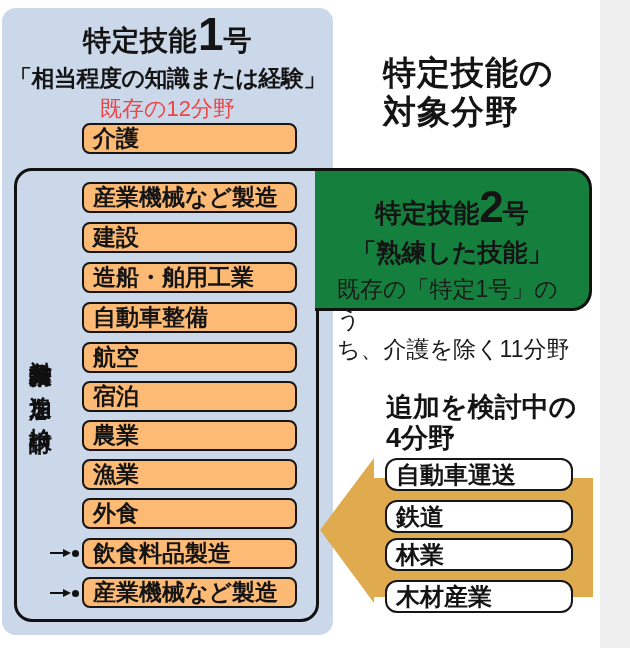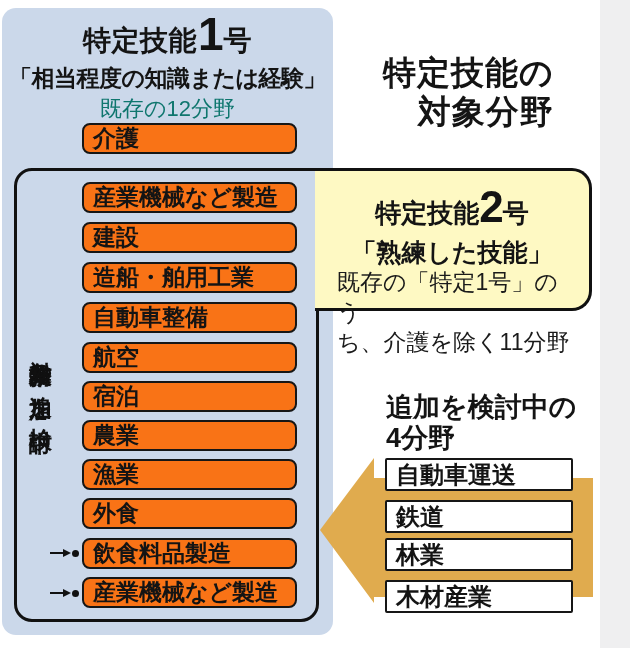--- a/index.html
+++ b/index.html
@@ -8,66 +8,66 @@
     background:#ffffff;color:#141414;
     font-family:"Liberation Sans",sans-serif;
   }
   .gutter{position:absolute;top:0;right:0;width:30px;height:648px;background:var(--strip-gray,#efeff0);z-index:0;}
   .panel{position:absolute;left:2px;top:8px;width:331px;height:627px;background:var(--panel-blue,#cbd8ea);border-radius:14px;z-index:0;}
 
   .t1-head{position:absolute;left:2px;top:10px;width:331px;text-align:center;z-index:2;}
   .t1-line1{font-size:28px;font-weight:800;line-height:48px;letter-spacing:0.5px;}
   .bignum{font-size:46px;font-weight:800;letter-spacing:-1px;padding:0 1px;}
   .t1-sub{font-size:23px;font-weight:700;line-height:27px;letter-spacing:-0.5px;}
-  .t1-existing{position:absolute;left:2px;top:94px;width:331px;text-align:center;font-size:22px;color:#0f766e;z-index:2;}
+  .t1-existing{position:absolute;left:2px;top:94px;width:331px;text-align:center;font-size:22px;color:#ef4444;z-index:2;}
 
   .container{
     position:absolute;left:14px;top:168px;width:305px;height:454px;
     border:3.5px solid var(--box-border,#111);border-radius:18px 0 18px 18px;
     box-sizing:border-box;z-index:1;background:transparent;
   }
 
   .item{
     position:absolute;left:82px;width:215px;height:31px;box-sizing:border-box;
-    background:#f97316;border:2px solid #161616;border-radius:8px;
+    background:#fdba74;border:2px solid #161616;border-radius:8px;
     display:flex;align-items:center;padding-left:9px;
     font-size:23px;font-weight:600;white-space:nowrap;z-index:4;
   }
   .kaigo{top:123px;}
 
   .vlabel{
     position:absolute;left:26px;top:341px;z-index:4;
     writing-mode:vertical-rl;text-orientation:upright;
     font-size:23px;font-weight:600;letter-spacing:2px;color:#101010;
   }
   .pointer{position:absolute;left:50px;height:10px;display:flex;align-items:center;z-index:4;}
   .p-line{width:13px;height:2.5px;background:#111;}
   .p-head{width:0;height:0;border-left:8px solid #111;border-top:4.5px solid transparent;border-bottom:4.5px solid transparent;}
   .p-dot{width:7px;height:7px;border-radius:50%;background:#111;margin-left:1px;}
 
   .box2{
     position:absolute;left:315px;top:168px;width:277px;height:143px;box-sizing:border-box;
-    background:#fef9c3;border:3.5px solid var(--box-border,#111);border-left:none;
+    background:#15803d;border:3.5px solid var(--box-border,#111);border-left:none;
     border-radius:0 20px 20px 0;z-index:3;text-align:center;
   }
   .b2-line1{margin-top:12px;font-size:26px;font-weight:800;line-height:48px;}
   .b2-bignum{font-size:44px;font-weight:800;letter-spacing:-1px;}
   .b2-sub{font-size:25px;font-weight:800;line-height:30px;}
-  .b2-desc{padding:0 12px 0 22px;text-align:left;font-size:23px;line-height:30px;font-weight:400;color:#1a1a1a;}
+  .b2-desc{margin-top:7px;padding:0 12px 0 22px;text-align:left;font-size:23px;line-height:30px;font-weight:400;color:#1a1a1a;}
 
-  .right-title{position:absolute;left:383px;top:53px;font-size:33px;font-weight:800;line-height:39px;letter-spacing:1px;z-index:2;text-align:right;}
+  .right-title{position:absolute;left:383px;top:53px;font-size:33px;font-weight:800;line-height:39px;letter-spacing:1px;z-index:2;}
 
   .add-head{position:absolute;left:386px;top:392px;font-size:27px;font-weight:800;line-height:31px;z-index:3;}
 
   .arrow-svg{position:absolute;left:0;top:0;z-index:2;}
   .arrow-svg polygon{fill:var(--arrow-gold,#e0ab4e);}
 
   .addbox{
     position:absolute;left:385px;width:188px;height:33px;box-sizing:border-box;
-    background:#fff;border:2px solid #161616;border-radius:2px;
+    background:#fff;border:2px solid #161616;border-radius:12px;
     display:flex;align-items:center;padding-left:9px;
     font-size:24px;font-weight:600;white-space:nowrap;z-index:4;
   }
 </style>
 </head>
 <body>
 
 <div class="page">
 
   <div class="gutter"></div>

